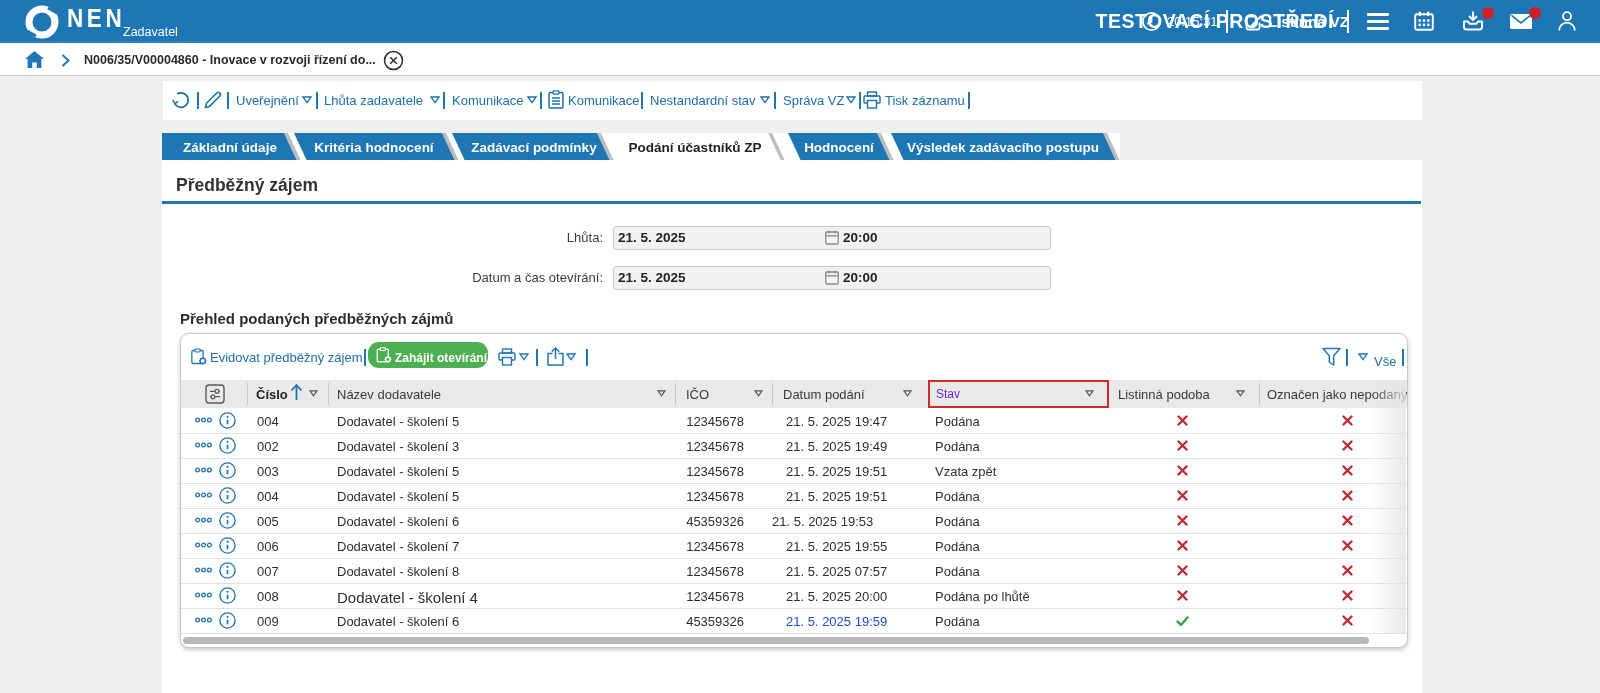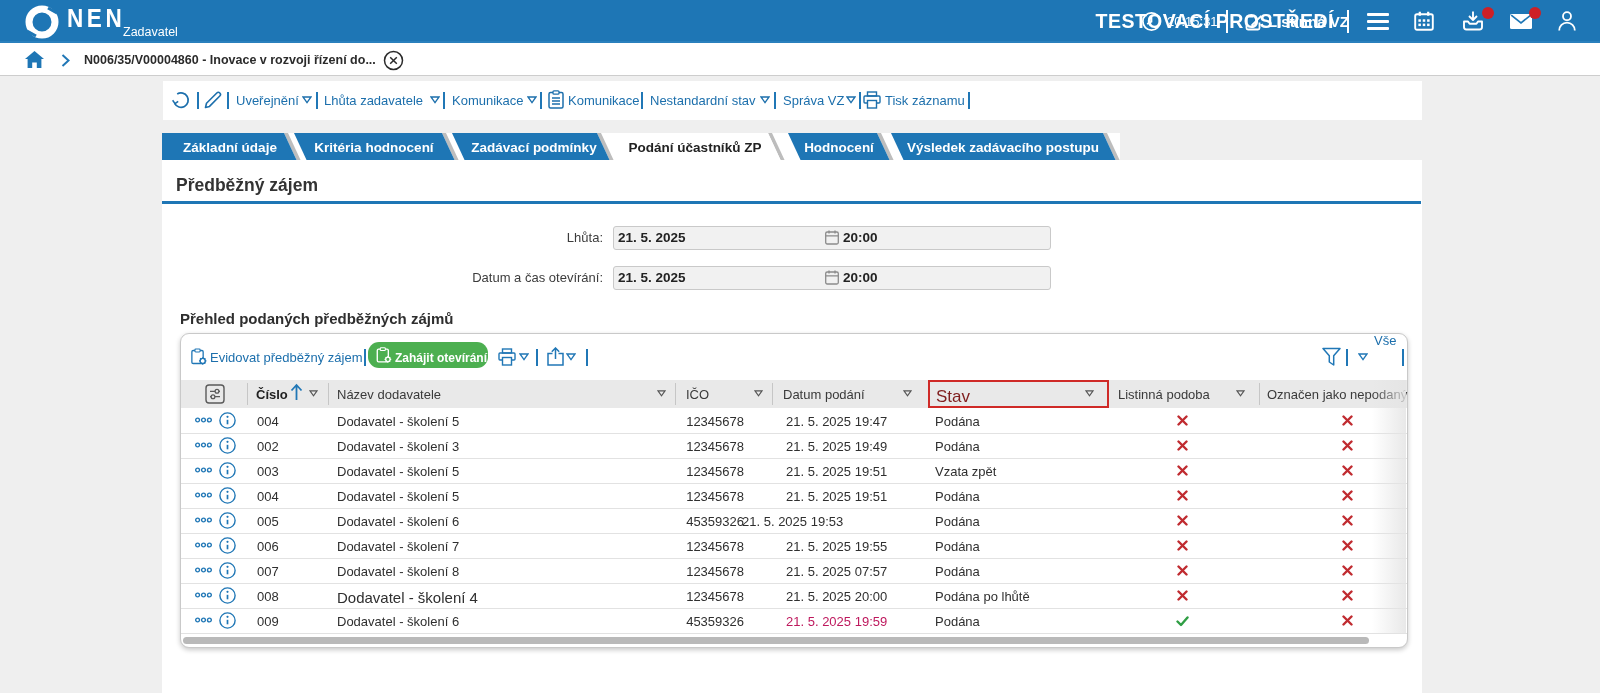--- a/index.html
+++ b/index.html
@@ -229,21 +229,21 @@
   </svg>
 <div class="bsep" style="left:586px;top:349px;height:17px"></div>
 
 <svg class="ab" style="left:1322px;top:347px" width="19" height="20" viewBox="0 0 19 20">
   <path d="M1 1.5 H18 L11.7 8.8 V18 L7.3 15 V8.8 Z" fill="none" stroke="#2077b6" stroke-width="1.5" stroke-linejoin="round"></path>
 </svg>
 <div class="bsep" style="left:1346px;top:349px;height:17px"></div>
 <svg class="ab" style="left:1358px;top:353px" width="10" height="8" viewBox="0 0 10 8">
     <path d="M1 1 h8 l-4 5.6 Z" fill="none" stroke="#2077b6" stroke-width="1.3"></path>
   </svg>
-<div class="ab blue" style="left:1374px;top:334px;font-size:13px;line-height:1">Vše</div>
+<div class="ab blue" style="left:1374px;top:355px;font-size:13px;line-height:1">Vše</div>
 <div class="bsep" style="left:1402px;top:349px;height:17px"></div>
 
 <div class="ab" style="left:181px;top:380px;width:1226px;height:28px;background:#e9e9e9"></div>
 
 <div class="ab" style="left:247px;top:383px;width:1px;height:22px;background:#c6c6c6"></div>
 <div class="ab" style="left:328px;top:383px;width:1px;height:22px;background:#c6c6c6"></div>
 <div class="ab" style="left:675px;top:383px;width:1px;height:22px;background:#c6c6c6"></div>
 <div class="ab" style="left:772px;top:383px;width:1px;height:22px;background:#c6c6c6"></div>
 <div class="ab" style="left:1108px;top:383px;width:1px;height:22px;background:#c6c6c6"></div>
 <div class="ab" style="left:1259px;top:383px;width:1px;height:22px;background:#c6c6c6"></div>
@@ -266,21 +266,21 @@
     <path d="M1 1 h8 l-4 5.6 Z" fill="none" stroke="#555" stroke-width="1.3"></path>
   </svg>
 <div class="ab" style="left:686px;top:388px;color:#3a3a3a;font-size:13px;line-height:1">IČO</div>
 <svg class="ab" style="left:754px;top:390px" width="9" height="7" viewBox="0 0 10 8">
     <path d="M1 1 h8 l-4 5.6 Z" fill="none" stroke="#555" stroke-width="1.3"></path>
   </svg>
 <div class="ab" style="left:783px;top:388px;color:#3a3a3a;font-size:13px;line-height:1">Datum podání</div>
 <svg class="ab" style="left:903px;top:390px" width="9" height="7" viewBox="0 0 10 8">
     <path d="M1 1 h8 l-4 5.6 Z" fill="none" stroke="#555" stroke-width="1.3"></path>
   </svg>
-<div class="ab" style="left:936px;top:388px;color:#7f1d1d;font-size:17px;line-height:1">Stav</div>
+<div class="ab" style="left:936px;top:388px;color:#6d28d9;font-size:12px;line-height:1">Stav</div>
 <svg class="ab" style="left:1085px;top:390px" width="9" height="7" viewBox="0 0 10 8">
     <path d="M1 1 h8 l-4 5.6 Z" fill="none" stroke="#555" stroke-width="1.3"></path>
   </svg>
 <div class="ab" style="left:1118px;top:388px;color:#3a3a3a;font-size:13px;line-height:1">Listinná podoba</div>
 <svg class="ab" style="left:1236px;top:390px" width="9" height="7" viewBox="0 0 10 8">
     <path d="M1 1 h8 l-4 5.6 Z" fill="none" stroke="#555" stroke-width="1.3"></path>
   </svg>
 <div class="ab" style="left:1267px;top:388px;color:#3a3a3a;font-size:13px;line-height:1">Označen jako nepodaný</div>
 
 <div class="ab" style="left:928px;top:380px;width:181px;height:28px;border:2px solid #cf2a27"></div>
@@ -393,21 +393,21 @@
     </g>
   </svg>
 <svg class="ab" style="left:219px;top:512px" width="17" height="17" viewBox="0 0 17 17">
     <circle cx="8.5" cy="8.5" r="7.6" fill="none" stroke="#2077b6" stroke-width="1.4"></circle>
     <path d="M8.5 7.8 V12.3" stroke="#2077b6" stroke-width="1.7"></path>
     <circle cx="8.5" cy="4.8" r="1.1" fill="#2077b6"></circle>
   </svg>
 <div class="ab" style="left:257px;top:515px;color:#2f2f2f;font-size:13px;line-height:1">005</div>
 <div class="ab" style="left:337px;top:515px;color:#2f2f2f;font-size:13px;line-height:1">Dodavatel - školení 6</div>
 <div class="ab" style="left:640px;top:515px;width:104px;text-align:right;color:#2f2f2f;font-size:13px;line-height:1">45359326</div>
-<div class="ab" style="left:742px;top:515px;color:#2f2f2f;font-size:13px;line-height:1">21. 5. 2025 19:53</div>
+<div class="ab" style="left:772px;top:515px;color:#2f2f2f;font-size:13px;line-height:1">21. 5. 2025 19:53</div>
 <div class="ab" style="left:935px;top:515px;color:#2f2f2f;font-size:13px;line-height:1">Podána</div>
 <svg class="ab" style="left:1177px;top:515px" width="11" height="11" viewBox="0 0 11 11">
     <path d="M1.5 1.5 L9.5 9.5 M9.5 1.5 L1.5 9.5" stroke="#c02b30" stroke-width="2.4" stroke-linecap="round"></path>
   </svg>
 <svg class="ab" style="left:1342px;top:515px" width="11" height="11" viewBox="0 0 11 11">
     <path d="M1.5 1.5 L9.5 9.5 M9.5 1.5 L1.5 9.5" stroke="#c02b30" stroke-width="2.4" stroke-linecap="round"></path>
   </svg>
 <div class="ab" style="left:181px;top:533px;width:1226px;height:1px;background:#e2e2e2"></div>
 
 <svg class="ab" style="left:195px;top:542px" width="17" height="6" viewBox="0 0 17 6">
@@ -493,21 +493,21 @@
     </g>
   </svg>
 <svg class="ab" style="left:219px;top:612px" width="17" height="17" viewBox="0 0 17 17">
     <circle cx="8.5" cy="8.5" r="7.6" fill="none" stroke="#2077b6" stroke-width="1.4"></circle>
     <path d="M8.5 7.8 V12.3" stroke="#2077b6" stroke-width="1.7"></path>
     <circle cx="8.5" cy="4.8" r="1.1" fill="#2077b6"></circle>
   </svg>
 <div class="ab" style="left:257px;top:615px;color:#2f2f2f;font-size:13px;line-height:1">009</div>
 <div class="ab" style="left:337px;top:615px;color:#2f2f2f;font-size:13px;line-height:1">Dodavatel - školení 6</div>
 <div class="ab" style="left:640px;top:615px;width:104px;text-align:right;color:#2f2f2f;font-size:13px;line-height:1">45359326</div>
-<div class="ab" style="left:786px;top:615px;color:#be185d;font-size:13px;line-height:1">21. 5. 2025 19:59</div>
+<div class="ab" style="left:786px;top:615px;color:#1d4ed8;font-size:13px;line-height:1">21. 5. 2025 19:59</div>
 <div class="ab" style="left:935px;top:615px;color:#2f2f2f;font-size:13px;line-height:1">Podána</div>
 <svg class="ab" style="left:1176px;top:616px" width="13" height="11" viewBox="0 0 13 11">
     <path d="M1.5 5.5 L5 9 L11.5 1.5" stroke="#2f9e44" stroke-width="2.4" fill="none" stroke-linecap="round" stroke-linejoin="round"></path>
   </svg>
 <svg class="ab" style="left:1342px;top:615px" width="11" height="11" viewBox="0 0 11 11">
     <path d="M1.5 1.5 L9.5 9.5 M9.5 1.5 L1.5 9.5" stroke="#c02b30" stroke-width="2.4" stroke-linecap="round"></path>
   </svg>
 <div class="ab" style="left:181px;top:633px;width:1226px;height:1px;background:#e2e2e2"></div>
 <div class="ab" style="left:1372px;top:380px;width:34px;height:253px;background:linear-gradient(to right, rgba(233,233,233,0), rgba(228,228,228,0.85))"></div>
 

